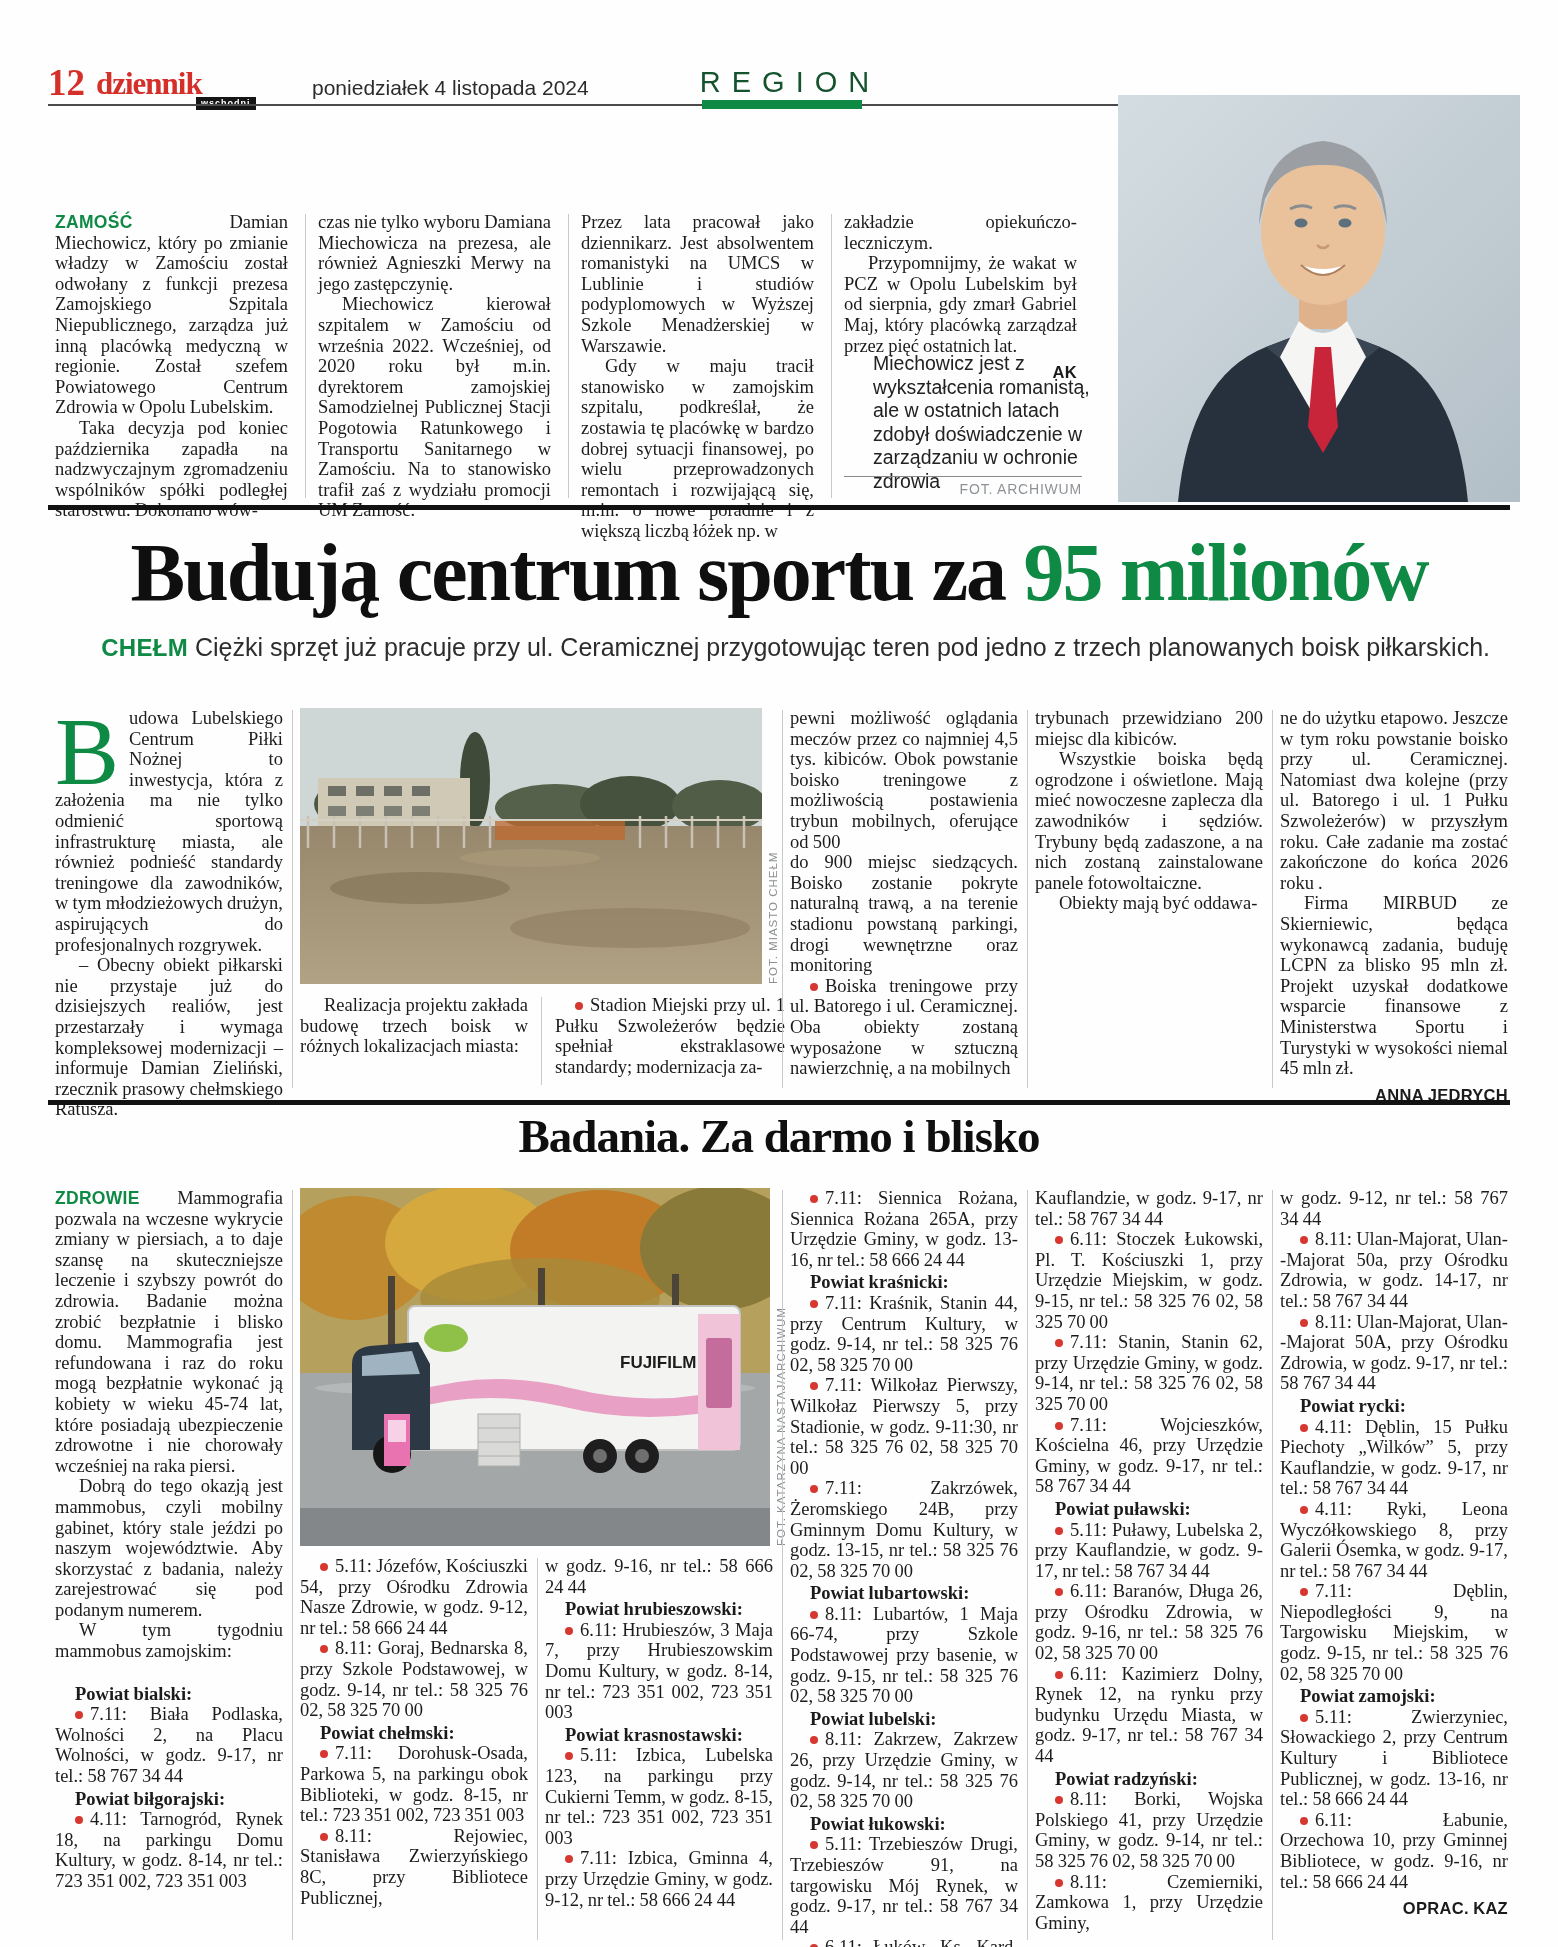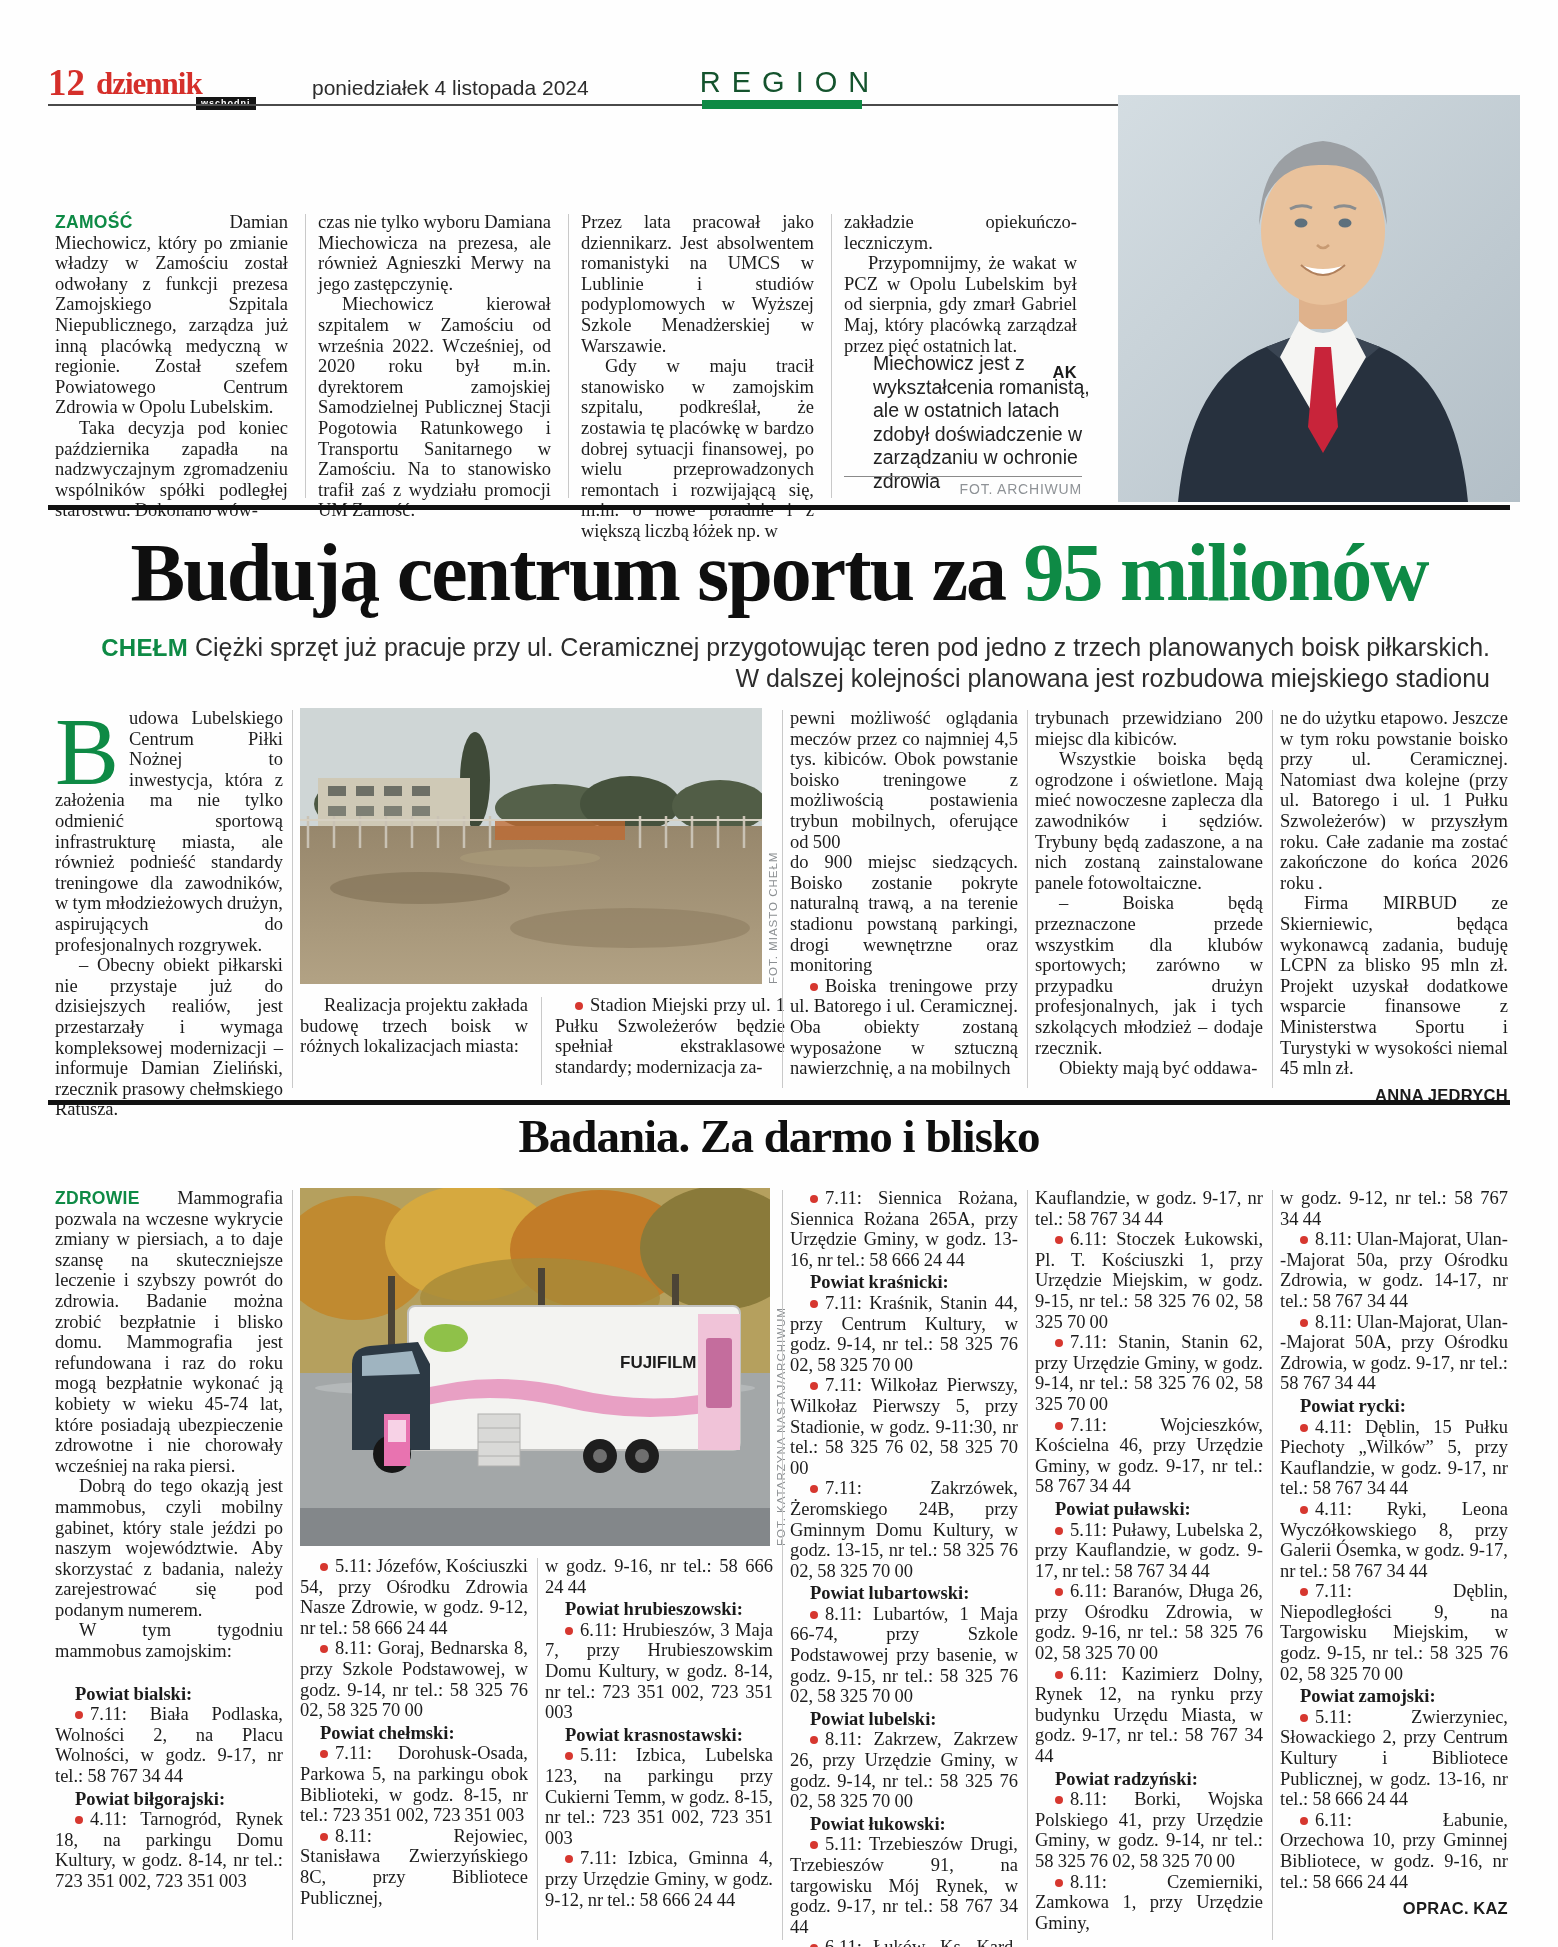--- a/index.html
+++ b/index.html
@@ -123,21 +123,20 @@
     </svg>
   </div>
 
   <div class="abs divider" style="left:48px;top:505px;width:1462px;"></div>
 
   <div class="abs headline h2a" style="left:48px;top:530px;width:1462px;"><span>Budują centrum sportu za </span><span class="green-part">95 milionów</span></div>
 
   <div class="abs lead" style="left:70px;top:632px;width:1420px;">
     <span class="tag">CHEŁM</span>
     <span>Ciężki sprzęt już pracuje przy ul. Ceramicznej przygotowując teren pod jedno z trzech planowanych boisk piłkarskich.</span><br>
-    <span>W dalszej kolejności planowana jest rozbudowa miejskiego stadionu</span>
   </div>
 
   <div class="abs col" style="left:55px;top:708px;width:228px;">
       <p class="seg seg-c"><span class="dropcap">B</span>udowa Lubelskiego Centrum Piłki Nożnej to inwestycja, która z założenia ma nie tylko odmienić sportową infrastrukturę miasta, ale również podnieść standardy treningowe dla zawodników, w tym młodzieżowych drużyn, aspirujących do profesjonalnych rozgrywek.</p>
       <p class="seg seg-p">– Obecny obiekt piłkarski nie przystaje już do dzisiejszych realiów, jest przestarzały i wymaga kompleksowej modernizacji – informuje Damian Zieliński, rzecznik prasowy chełmskiego Ratusza.</p>
     </div>
 
   <div class="abs photo" style="left:300px;top:708px;width:462px;height:276px;">
     <svg viewBox="0 0 462 276" preserveAspectRatio="none">
       <rect width="462" height="276" fill="#d8dddd"></rect>
@@ -193,21 +192,20 @@
     </div>
 
   <div class="abs col" style="left:790px;top:708px;width:228px;">
       <p class="seg seg-c">pewni możliwość oglądania meczów przez co najmniej 4,5 tys. kibiców. Obok powstanie boisko treningowe z możliwością postawienia trybun mobilnych, oferujące od 500</p>
       <p class="seg seg-c">do 900 miejsc siedzących. Boisko zostanie pokryte naturalną trawą, a na terenie stadionu powstaną parkingi, drogi wewnętrzne oraz monitoring</p>
       <p class="seg seg-b"><span class="dot"></span>Boiska treningowe przy ul. Batorego i ul. Ceramicznej. Oba obiekty zostaną wyposażone w sztuczną nawierzchnię, a na mobilnych</p>
     </div>
   <div class="abs col" style="left:1035px;top:708px;width:228px;">
       <p class="seg seg-c">trybunach przewidziano 200 miejsc dla kibiców.</p>
       <p class="seg seg-p">Wszystkie boiska będą ogrodzone i oświetlone. Mają mieć nowoczesne zaplecza dla zawodników i sędziów. Trybuny będą zadaszone, a na nich zostaną zainstalowane panele fotowoltaiczne.</p>
-      <p class="seg seg-p">– Boiska będą przeznaczone przede wszystkim dla klubów sportowych; zarówno w przypadku drużyn profesjonalnych, jak i tych szkolących młodzież – dodaje rzecznik.</p>
       <p class="seg seg-p">Obiekty mają być oddawa-</p>
     </div>
   <div class="abs col" style="left:1280px;top:708px;width:228px;">
       <p class="seg seg-c">ne do użytku etapowo. Jeszcze w tym roku powstanie boisko przy ul. Ceramicznej. Natomiast dwa kolejne (przy ul. Batorego i ul. 1 Pułku Szwoleżerów) w przyszłym roku. Całe zadanie ma zostać zakończone do końca 2026 roku .</p>
       <p class="seg seg-p">Firma MIRBUD ze Skierniewic, będąca wykonawcą zadania, buduję LCPN za blisko 95 mln zł. Projekt uzyskał dodatkowe wsparcie finansowe z Ministerstwa Sportu i Turystyki w wysokości niemal 45 mln zł.</p>
       <p class="seg seg-by">ANNA JĘDRYCH</p>
     </div>
 
   <div class="abs vrule" style="left:292px;top:710px;height:378px;"></div>
   <div class="abs vrule" style="left:541px;top:997px;height:88px;"></div>

